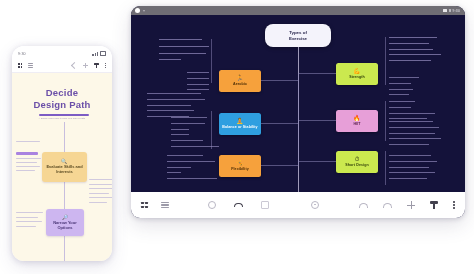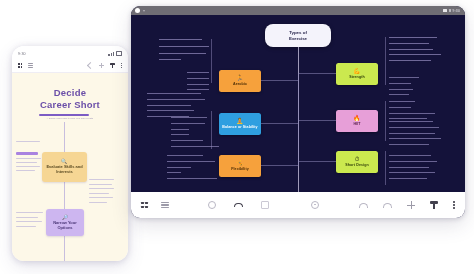--- a/index.html
+++ b/index.html
@@ -1,20 +1,20 @@
 <!DOCTYPE html>
 <html><head>
 <meta charset="utf-8">
 <style>
   html,body{margin:0;padding:0;background:#ffffff;}
   body{width:474px;height:274px;position:relative;overflow:hidden;
        font-family:"Liberation Sans",sans-serif;-webkit-font-smoothing:antialiased;}
 
   
-  #phone{position:absolute;left:12px;top:46px;width:116px;height:215px;
+  #phone{position:absolute;left:12px;top:46px;width:100px;height:215px;
          background:#ffffff;border-radius:12px;
          box-shadow:0 1px 6px rgba(80,70,120,.20),0 6px 18px rgba(80,70,120,.13);
          overflow:hidden;}
   .ph-status{height:11px;display:flex;align-items:center;justify-content:space-between;
              padding:2px 6px 0 6px;background:#fff;}
   .ph-time{font-size:3.6px;color:#6b6a78;letter-spacing:.2px;}
   .ph-sig{display:flex;gap:1px;align-items:flex-end;}
   .ph-sig i{display:block;width:1.2px;background:#6b6a78;}
   .ph-sig i:nth-child(1){height:2px}.ph-sig i:nth-child(2){height:3px}
   .ph-sig i:nth-child(3){height:4px}
@@ -169,21 +169,21 @@
           <span></span>
           <span></span>
         </span>
     </div>
   </div>
 
   <div class="ph-canvas">
 
     <div class="ph-title">
       <div>Decide</div>
-      <div>Career Short</div>
+      <div>Design Path</div>
     </div>
     <div class="ph-underline"></div>
     <div class="ph-sub">A simple mind map to plan your career path</div>
 
     <div class="conn" style="left:52px;top:49px;width:.7px;height:30px;"></div>
     <div class="conn" style="left:52px;top:109px;width:.7px;height:27px;"></div>
     <div class="conn" style="left:52px;top:163px;width:.7px;height:25px;"></div>
 
     <div style="position:absolute;left:4px;top:68px;width:26px;">
       <div class="blurline" style="width:24px"></div>

